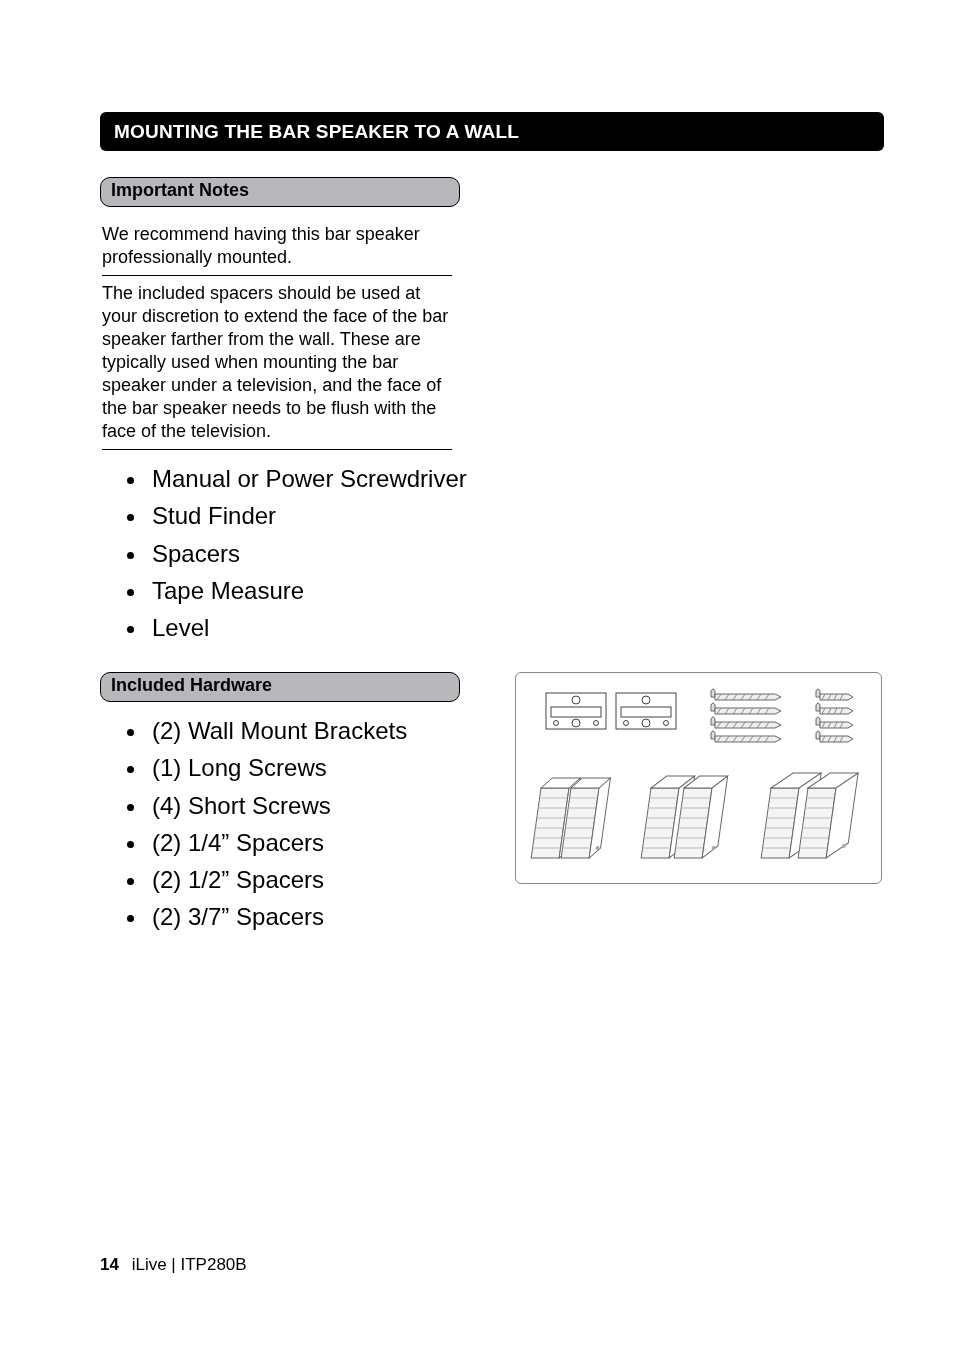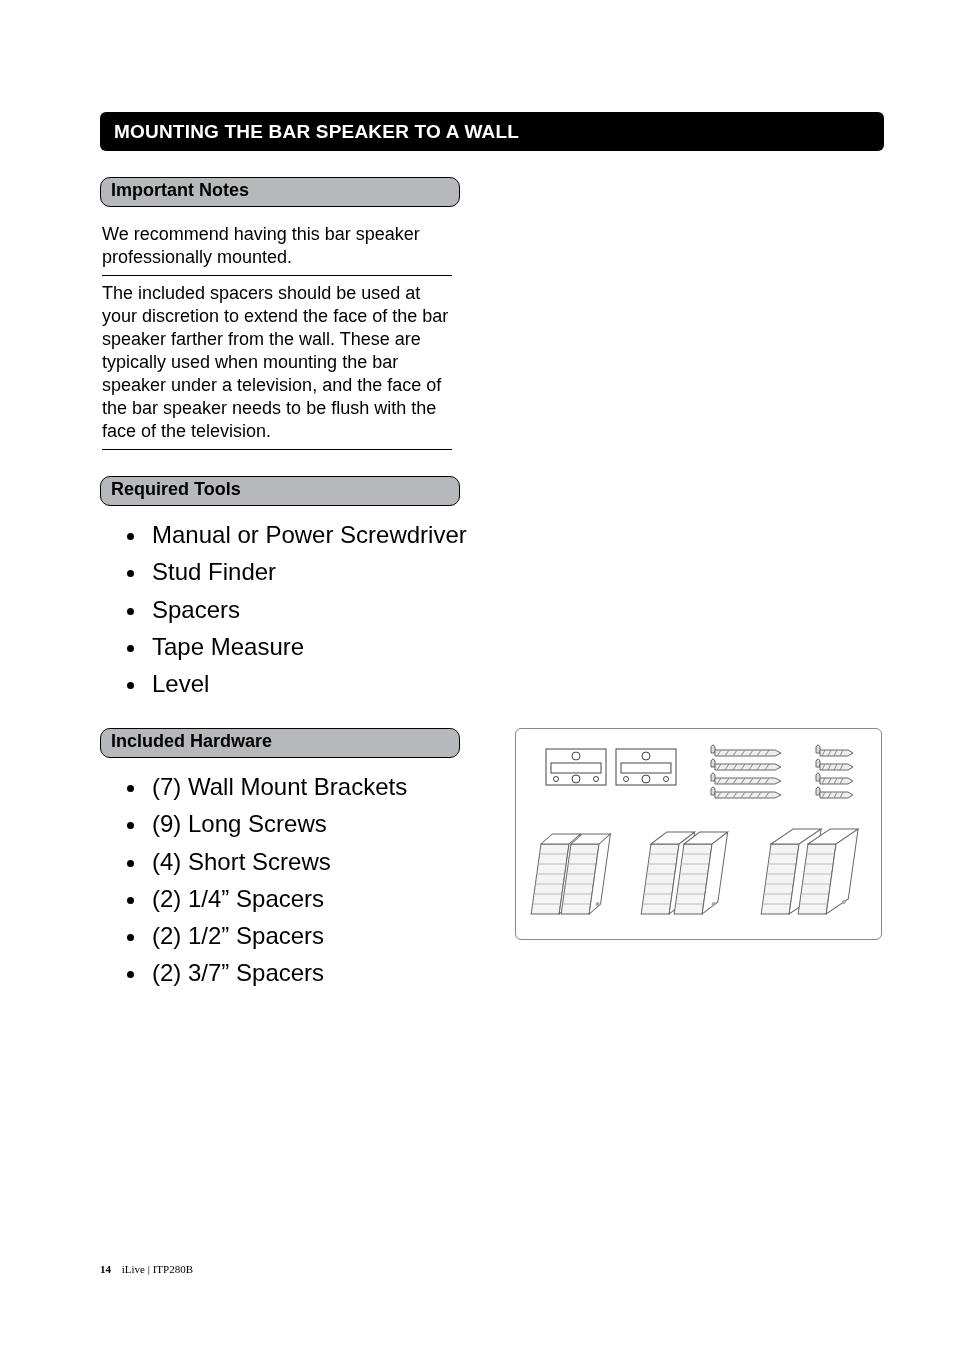--- a/index.html
+++ b/index.html
@@ -83,23 +83,23 @@
     border-radius: 6px;
     width: 365px;
     height: 210px;
     display: block;
   }
 
   .footer {
     position: absolute;
     left: 100px;
     bottom: 75px;
-    font-size: 11px;
+    font-size: 17px;
     font-weight: 700;
-    font-family: Liberation Serif, serif;
+    font-family: Liberation Sans, sans-serif;
   }
   .footer .brand {
     margin-left: 8px;
     font-weight: 400;
   }
 </style>
 </head>
 <body>
 
 <div class="page">
@@ -111,39 +111,36 @@
   <div class="subhead">
     <span>Important Notes</span>
   </div>
   <div class="notes-block">
     <p>We recommend having this bar speaker professionally mounted.</p>
     <div class="divider"></div>
     <p>The included spacers should be used at your discretion to extend the face of the bar speaker farther from the wall. These are typically used when mounting the bar speaker under a television, and the face of the bar speaker needs to be flush with the face of the television.</p>
     <div class="divider"></div>
   </div>
 
-  <div class="subhead">
-    <span>Required Tools</span>
-  </div>
   <ul class="bullets">
     <li>Manual or Power Screwdriver</li>
     <li>Stud Finder</li>
     <li>Spacers</li>
     <li>Tape Measure</li>
     <li>Level</li>
   </ul>
 
   <div class="two-col">
     <div class="left-col">
       <div class="subhead">
         <span>Included Hardware</span>
       </div>
       <ul class="bullets">
-        <li>(7) Wall Mount Brackets</li>
-        <li>(9) Long Screws</li>
+        <li>(2) Wall Mount Brackets</li>
+        <li>(1) Long Screws</li>
         <li>(4) Short Screws</li>
         <li>(2) 1/4” Spacers</li>
         <li>(2) 1/2” Spacers</li>
         <li>(2) 3/7” Spacers</li>
       </ul>
     </div>
 
     <div class="right-col">
       <svg class="hw-diagram" viewBox="0 0 365 210">
 

